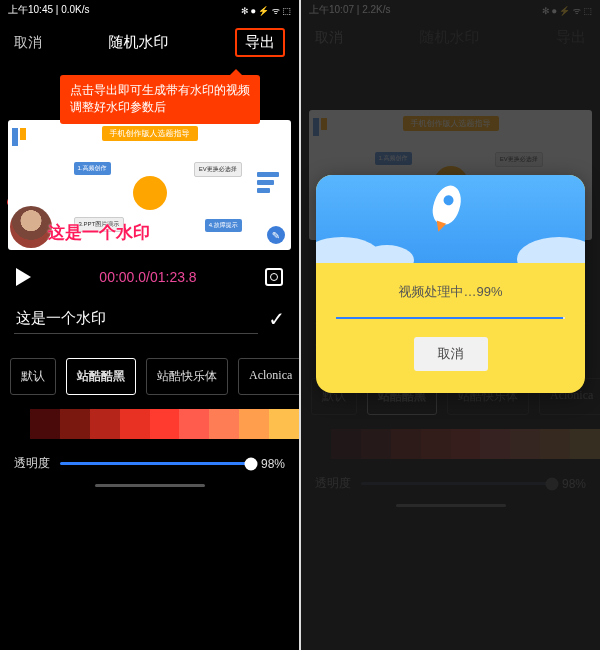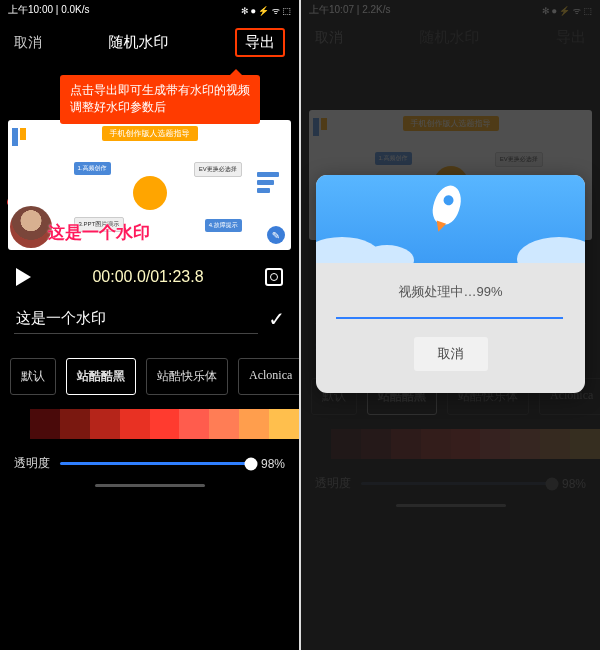--- a/index.html
+++ b/index.html
@@ -119,21 +119,21 @@
     color:#ff1a5c;font-size:17px;font-weight:700;
     text-shadow:0 0 2px #fff;
   }
   .rec-dot{position:absolute;left:-2px;bottom:40px;color:#ff3b3b;font-size:13px;}
   .rec-badge{position:absolute;right:6px;bottom:6px;width:18px;height:18px;background:#3b7dd8;border-radius:50%;display:flex;align-items:center;justify-content:center;color:#fff;font-size:10px;}
   .controls{
     display:flex;align-items:center;justify-content:space-between;
     padding:18px 16px 12px;color:#fff;
   }
   .play-icon{width:0;height:0;border-left:15px solid #fff;border-top:9px solid transparent;border-bottom:9px solid transparent;}
-  .time{font-size:16px;color:#fef9c3;}
+  .time{font-size:14px;color:#ec4899;}
   .fullscreen-icon{width:18px;height:18px;border:2px solid #fff;border-radius:3px;position:relative;}
   .fullscreen-icon::after{content:"";position:absolute;inset:3px;border-radius:50%;border:1.5px solid #fff;}
   .input-row{
     display:flex;align-items:center;gap:10px;
     padding:6px 14px 10px;
   }
   .text-input{
     flex:1;background:transparent;border:none;border-bottom:1px solid #444;
     color:#fff;font-size:15px;padding:6px 2px;
   }
@@ -162,21 +162,21 @@
   .slider-track{flex:1;height:3px;background:#2f7fff;border-radius:2px;position:relative;}
   .slider-thumb{position:absolute;right:0;top:50%;transform:translate(50%,-50%);width:13px;height:13px;background:#fff;border-radius:50%;}
   .home-ind{height:3px;width:110px;background:#555;border-radius:2px;margin:8px auto 4px;}
   
   .dimmed{position:absolute;inset:0;background:rgba(30,30,30,.78);z-index:6;}
   .phone.right .topbar,.phone.right .controls,.phone.right .tabs,
   .phone.right .fonts,.phone.right .op-row,.phone.right .input-row{opacity:.45;}
   .phone.right .text-input{color:#888;}
   .dialog{
     position:absolute;left:15px;right:15px;top:175px;z-index:10;
-    background:#e5e5e5;border-radius:11px;overflow:hidden;
+    background:#fde047;border-radius:16px;overflow:hidden;
     box-shadow:0 4px 20px rgba(0,0,0,.4);
   }
   .dialog-head{
     height:88px;background:linear-gradient(#58b6ff,#3d9cf5);
     position:relative;overflow:hidden;
   }
   .cloud{position:absolute;background:#cfe8ff;border-radius:50%;}
   .cloud.c1{width:80px;height:42px;left:-14px;bottom:-16px;}
   .cloud.c2{width:54px;height:30px;left:44px;bottom:-12px;}
   .cloud.c3{width:84px;height:44px;right:-16px;bottom:-18px;}
@@ -197,21 +197,21 @@
     border:none;padding:8px 24px;font-size:13px;color:#444;border-radius:3px;
   }
 </style>
 </head>
 <body>
 
 <div class="container">
 
   <div class="phone left">
     <div class="statusbar">
-      <span><span>上午10:00</span> | <span>0.0K/s</span></span>
+      <span><span>上午10:45</span> | <span>0.0K/s</span></span>
       <span class="status-right">✻ ⏺ ⚡ ᯤ ⬚</span>
     </div>
     <div class="topbar">
       <span class="cancel">取消</span>
       <span class="title">随机水印</span>
       <span class="export-btn">导出</span>
     </div>
     <div class="callout">
       <div>点击导出即可生成带有水印的视频</div>
       <div>调整好水印参数后</div>

